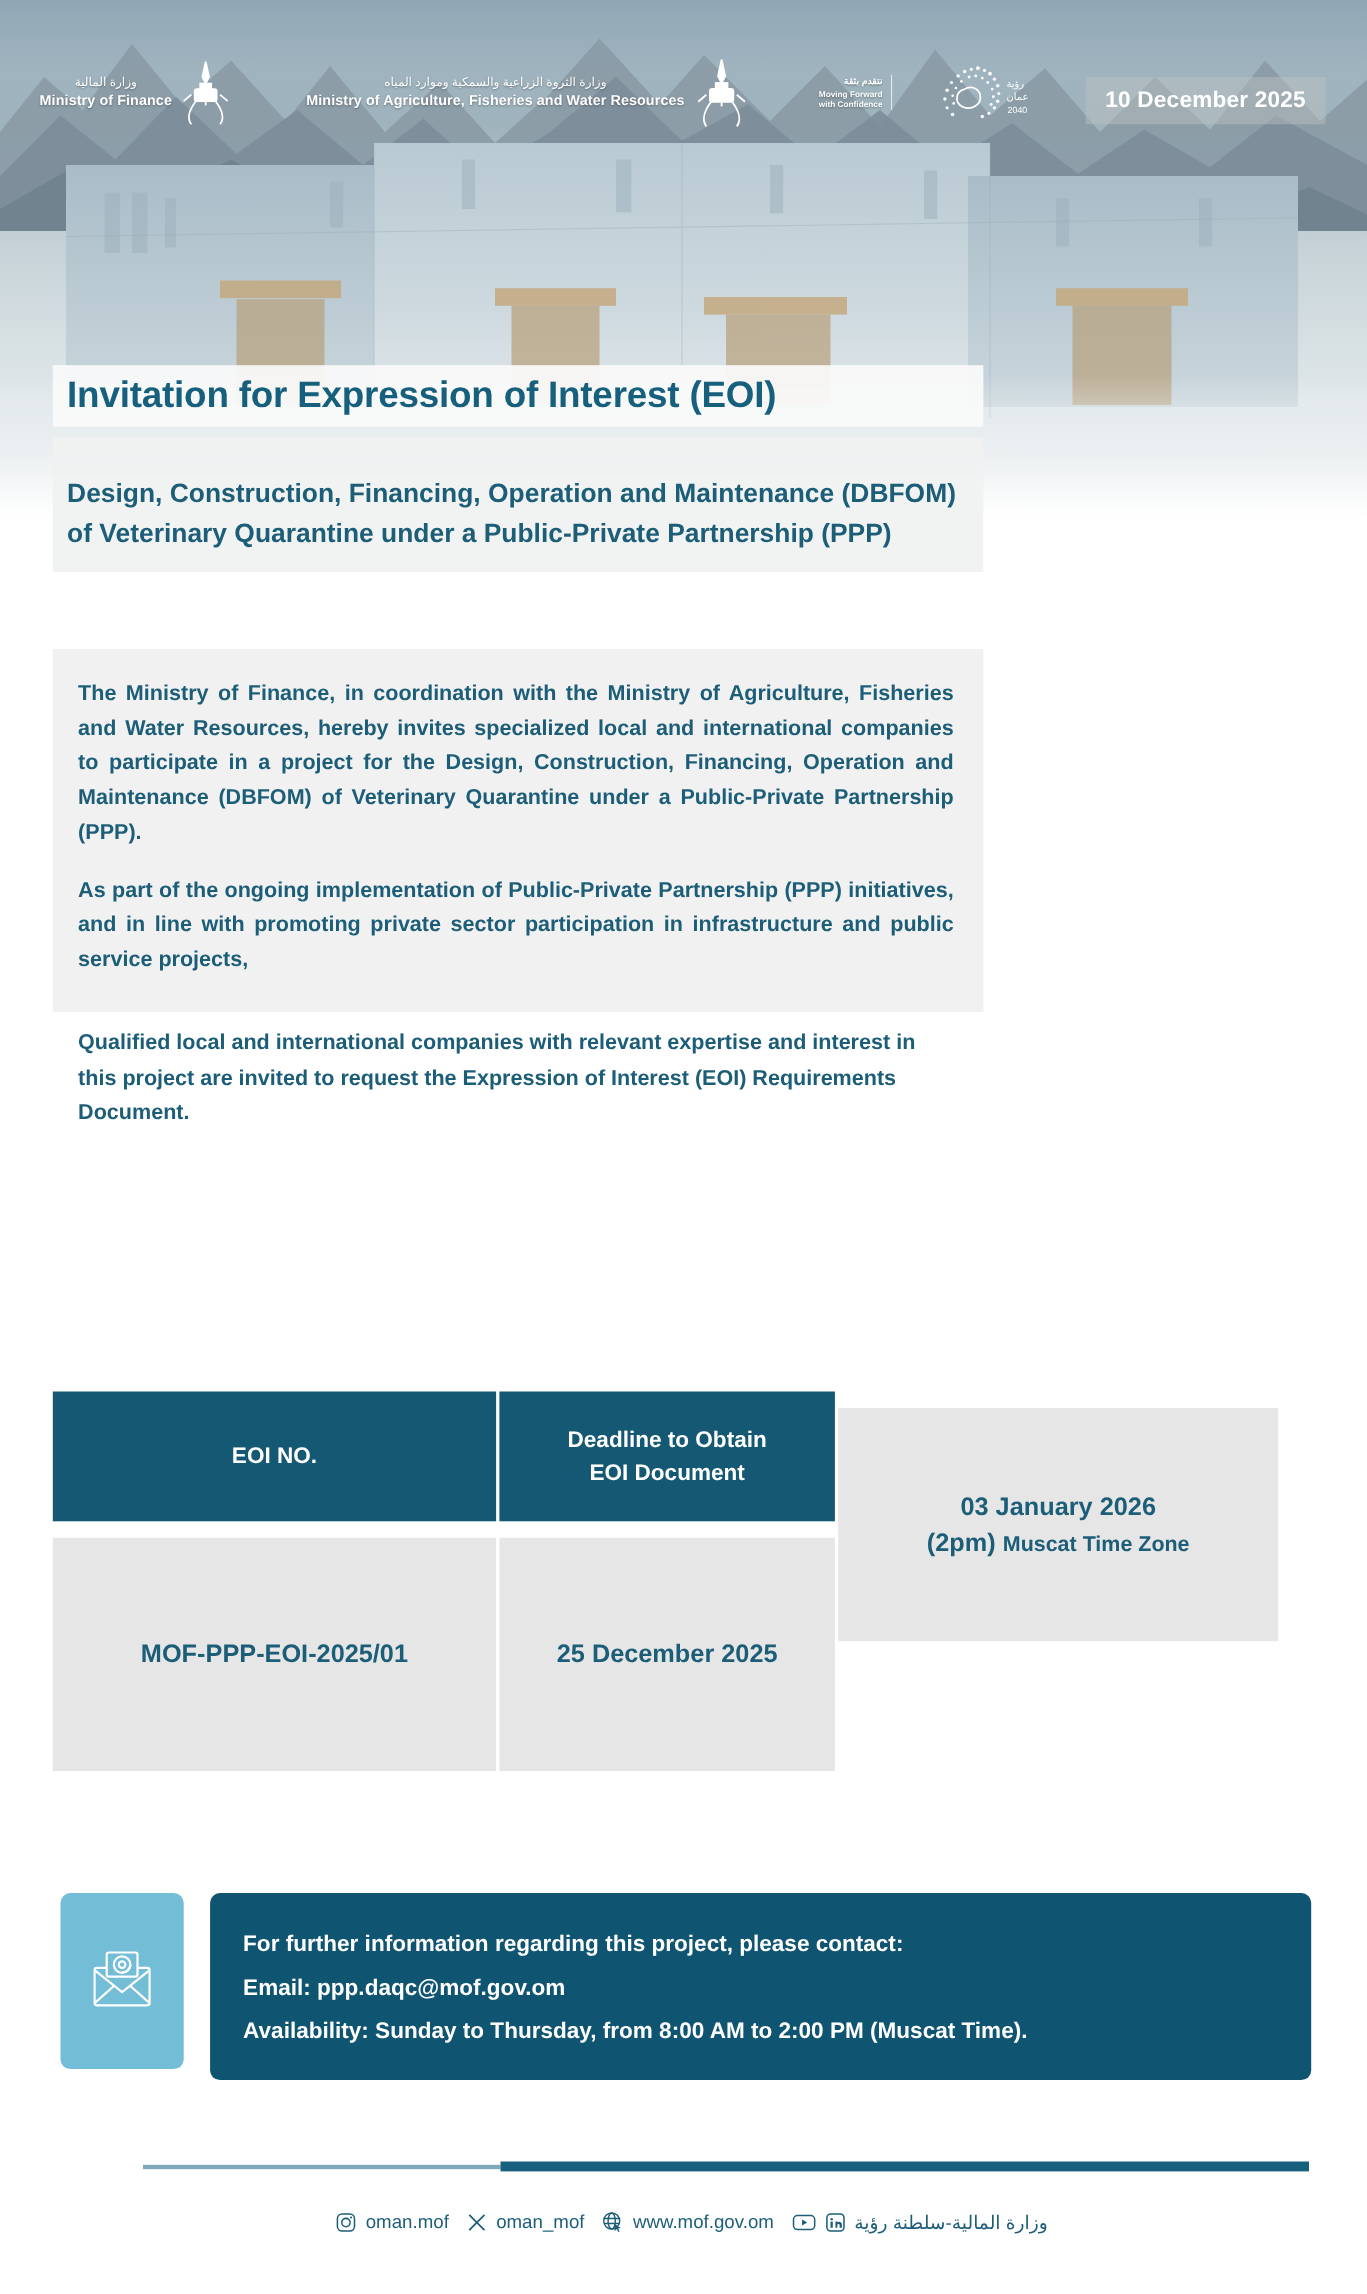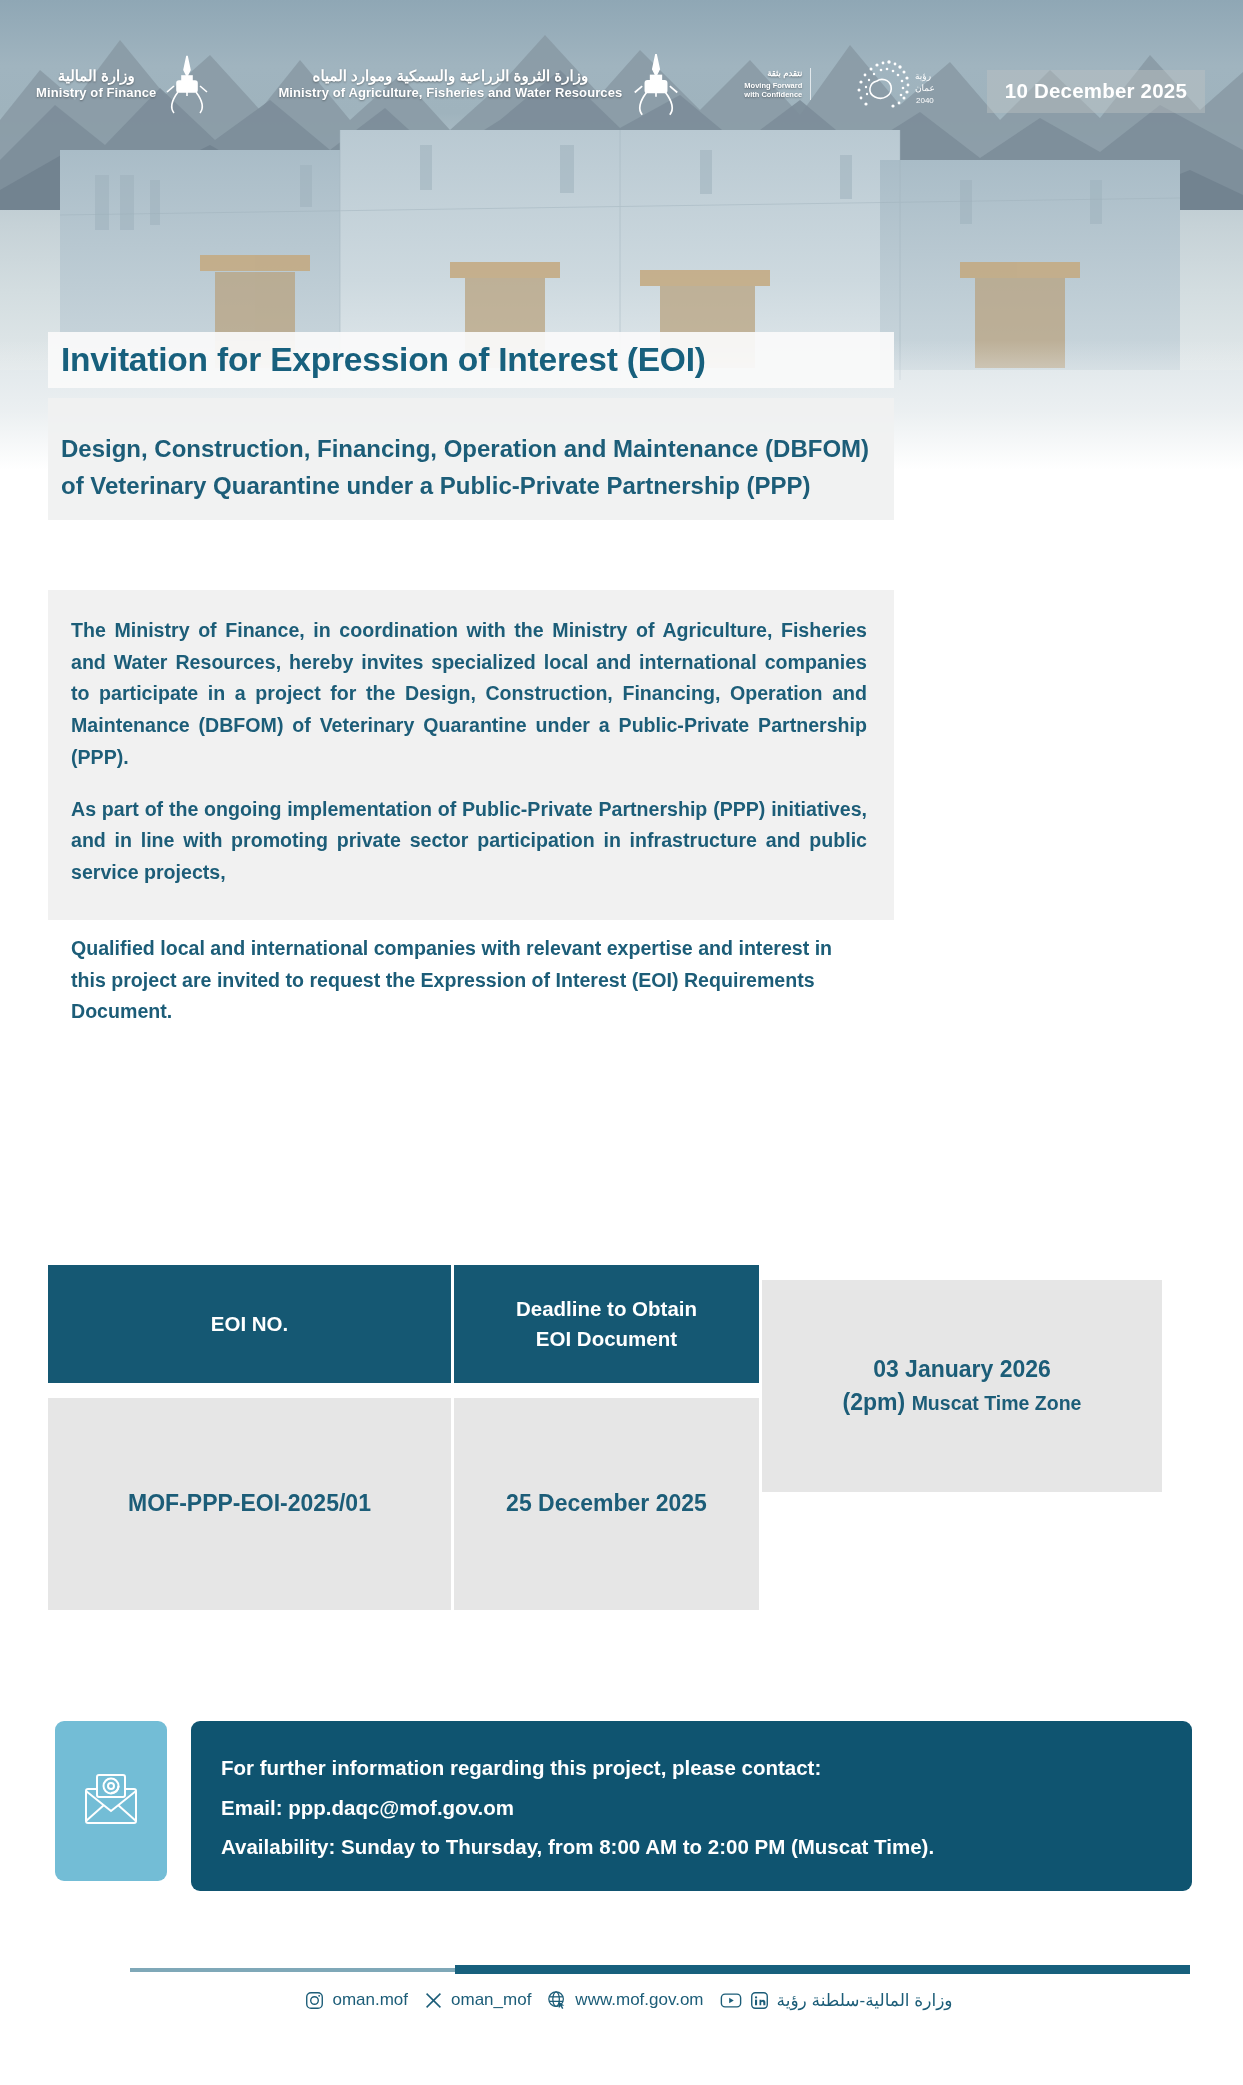--- a/index.html
+++ b/index.html
@@ -79,22 +79,22 @@
   }
   .logo-mof { margin-left: 36px; }
   .logo-maf { margin-left: 68px; }
   .logo-vision { margin-left: 62px; }
   .logo-text {
     text-align: center;
     line-height: 1.25;
     text-shadow: 0 1px 2px rgba(0,0,0,.35);
   }
   .logo-ar {
-    font-size: 15px;
-    font-weight: bold;
+    font-size: 11px;
+    font-weight: normal;
     letter-spacing: .3px;
     white-space: nowrap;
   }
   .logo-en {
     font-size: 13px;
     font-weight: bold;
     letter-spacing: .1px;
     white-space: nowrap;
   }
   .khanjar { width: 46px; height: 64px; }
@@ -277,21 +277,21 @@
   .rule-light { width: 325px; height: 4px; margin-top: 3px; margin-left: 130px; background: #7fa8b8; }
   .rule-dark { flex: 1; height: 9px; margin-right: 53px; background: #17607d; }
 
   .footer-links {
     position: absolute;
     top: 1990px;
     left: 0;
     width: 1243px;
     height: 60px;
     display: flex;
-    align-items: flex-start;
+    align-items: center;
     justify-content: center;
     gap: 16px;
     color: #1c5d78;
     padding-left: 15px;
   }
   .flink {
     display: flex;
     align-items: center;
     gap: 8px;
     font-size: 17px;

